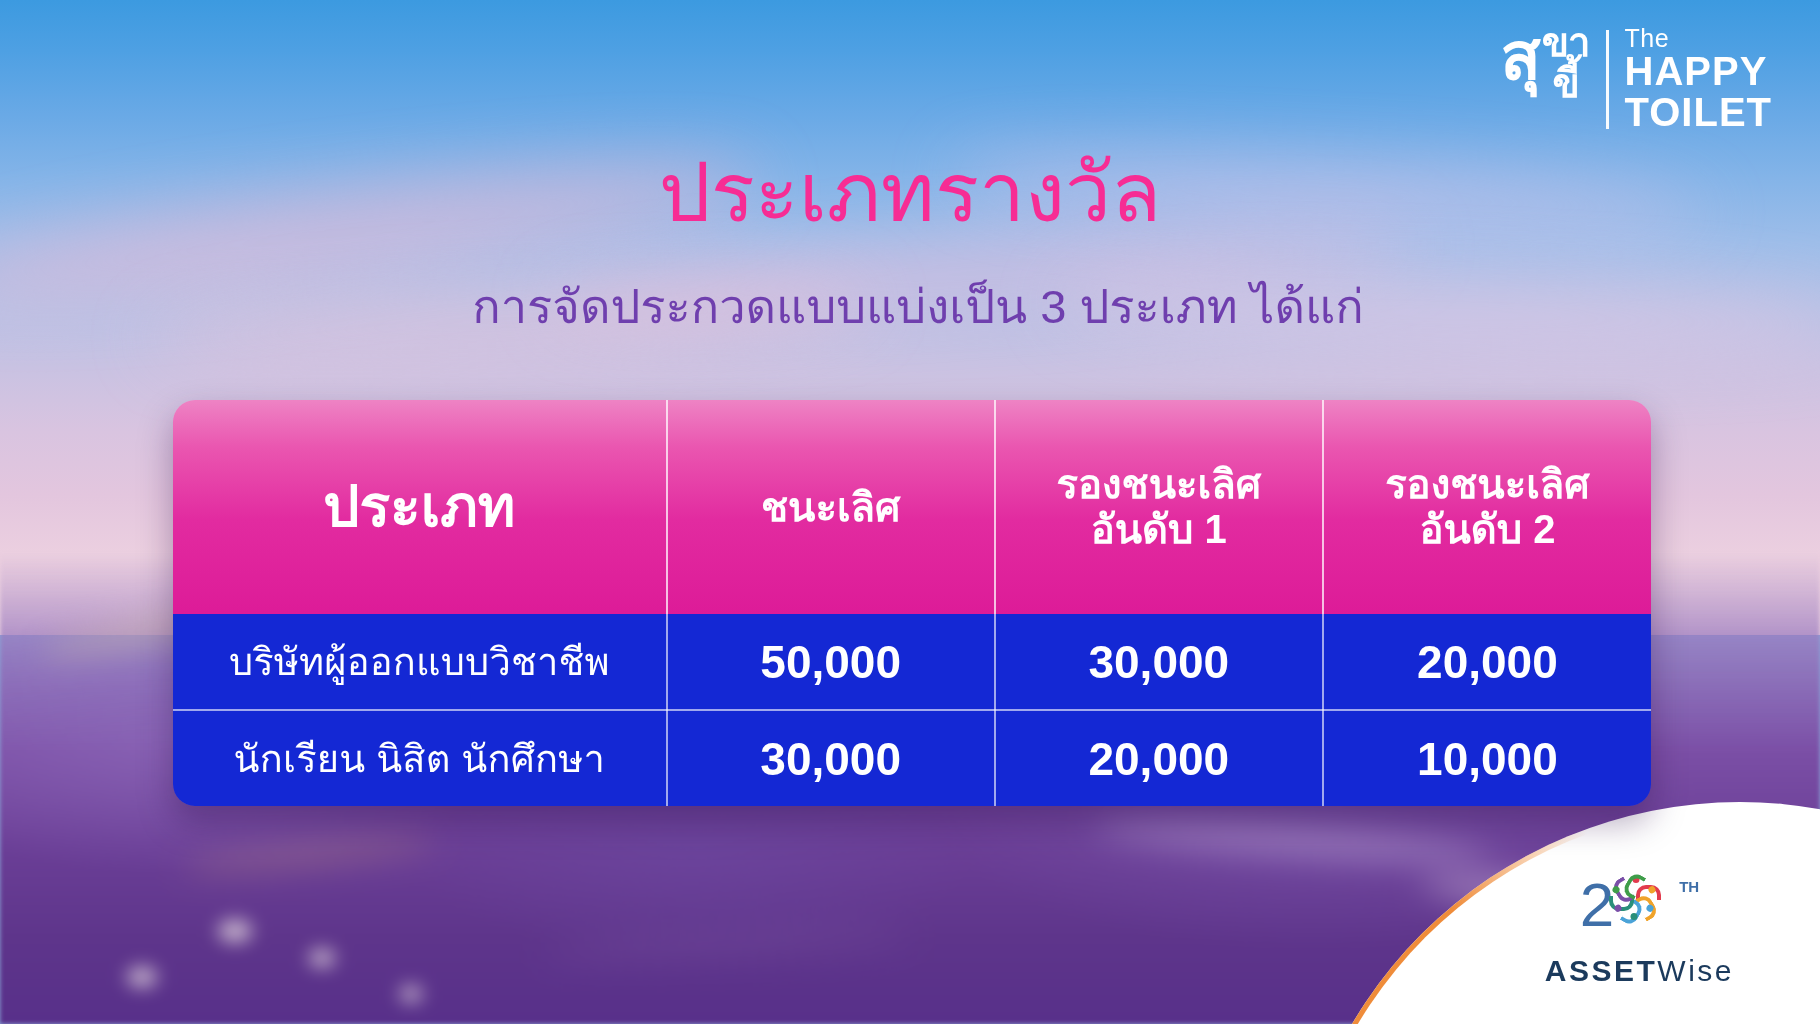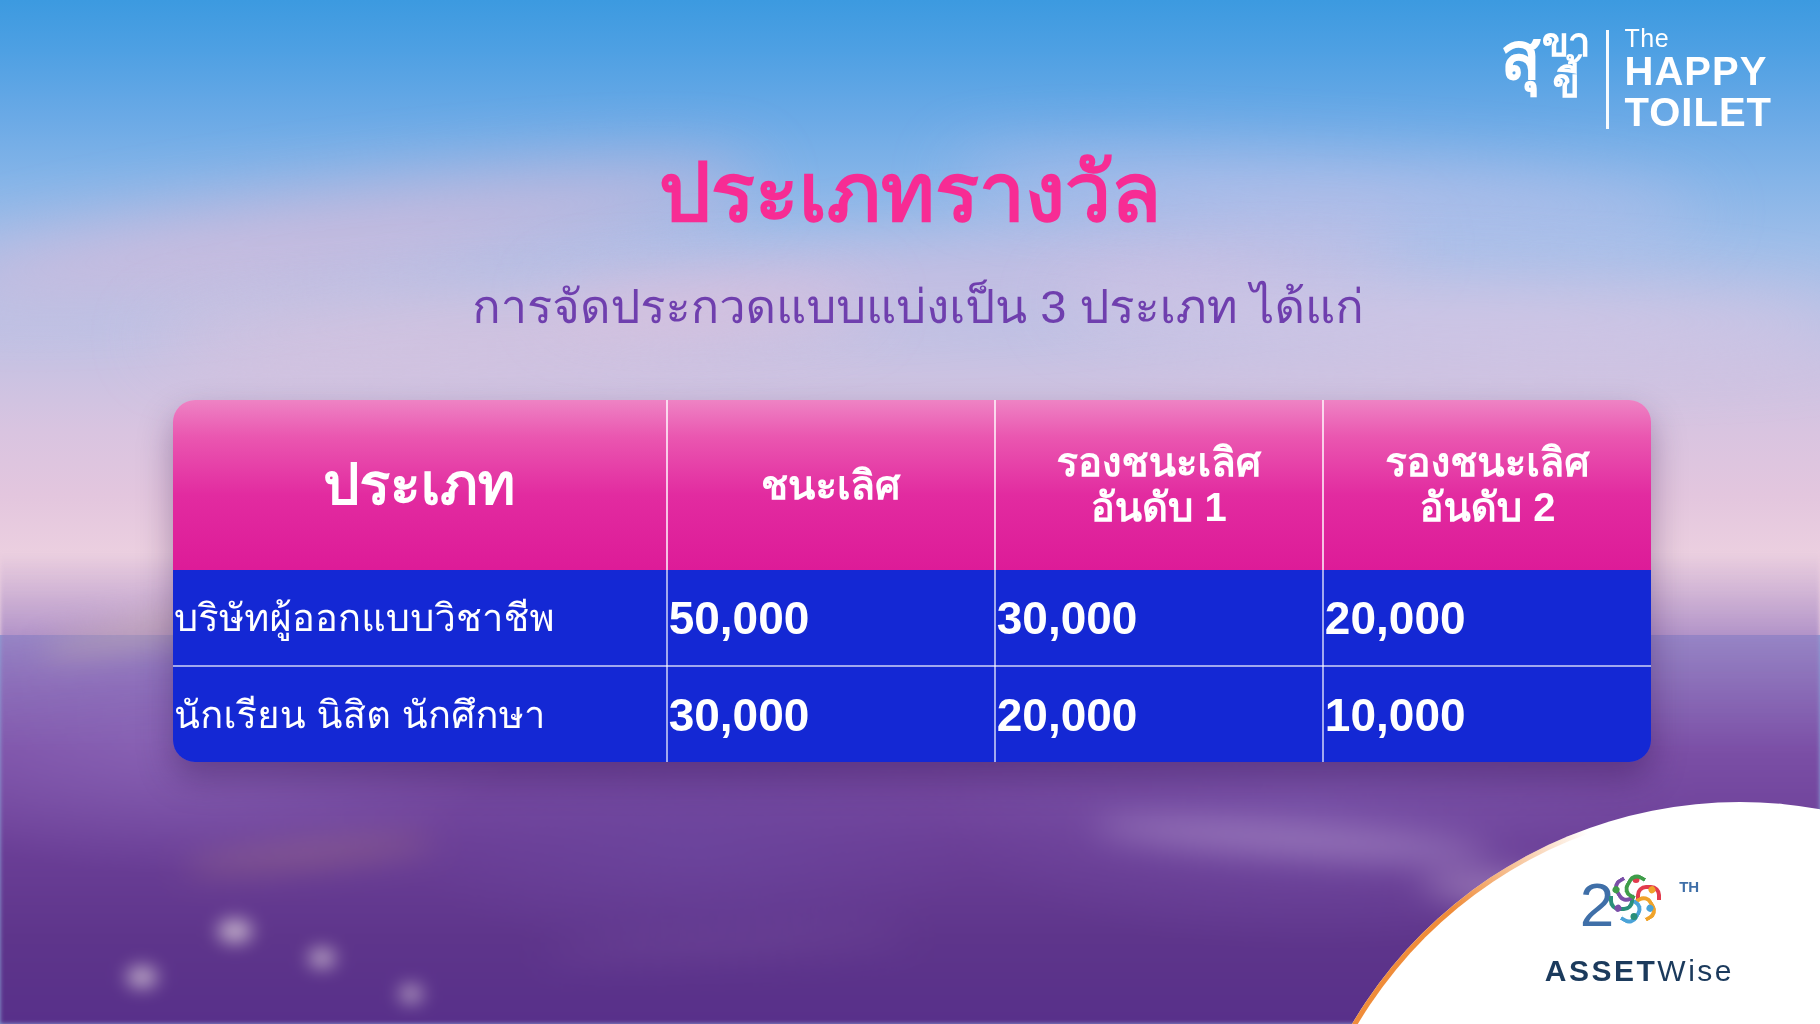--- a/index.html
+++ b/index.html
@@ -90,21 +90,21 @@
   #logo .divider{ width:3px; background:#fff; margin:4px 16px 4px 0; opacity:.95; }
   #logo .wordmark{ display:flex; flex-direction:column; justify-content:flex-start; }
   #logo .wm-the{ font-size:25px; font-weight:400; line-height:1; letter-spacing:.5px; }
   #logo .wm-happy,#logo .wm-toilet{
     font-size:40px; font-weight:700; line-height:1.02; letter-spacing:1px;
   }
 
   
   #title{
     position:absolute; left:0; right:0; top:152px; text-align:center;
-    font-size:82px; font-weight:700; color:#f72c94; letter-spacing:0px;
+    font-size:82px; font-weight:400; color:#f72c94; letter-spacing:0px;
     line-height:1; z-index:5;
   }
   #subtitle{
     position:absolute; left:16px; right:0; top:282px; text-align:center;
     font-size:47px; font-weight:500; color:#6f3fae; line-height:1.05; z-index:5;
   }
 
   
   #table-wrap{
     position:absolute; left:173px; top:400px; width:1478px;
@@ -112,30 +112,30 @@
     box-shadow:0 16px 34px rgba(40,10,70,.35);
   }
   table{ width:100%; border-collapse:collapse; table-layout:fixed; }
   col.c0{ width:33.4%; }
   col.c1{ width:22.2%; }
   col.c2{ width:22.2%; }
   col.c3{ width:22.2%; }
 
   thead th{
     background:linear-gradient(180deg,#ee83c4 0%,#ea56b0 22%,#e22ba0 56%,#dd1b98 100%);
-    color:#fff; height:170px; vertical-align:middle; text-align:center;
+    color:#fff; height:214px; vertical-align:middle; text-align:center;
     font-weight:600; font-size:40px; line-height:1.12;
     border-right:2px solid rgba(255,255,255,.72);
     padding:1px 10px;
   }
   thead th:last-child{ border-right:none; }
   thead th.type-head{ font-size:57px; font-weight:700; }
 
   tbody td{
-    background:#1428d4; color:#fff; height:96px; 
+    background:#1428d4; color:#fff; height:96px; text-align:center;
     vertical-align:middle;
     border-right:2px solid rgba(255,255,255,.6);
     border-bottom:2px solid rgba(255,255,255,.6);
     padding:2px 1px;
   }
   tbody td:last-child{ border-right:none; }
   tbody tr:last-child td{ border-bottom:none; }
   td.cat{ font-size:38px; font-weight:500; letter-spacing:.2px; }
   td.amt{ font-size:46px; font-weight:700; letter-spacing:0px; }
 

